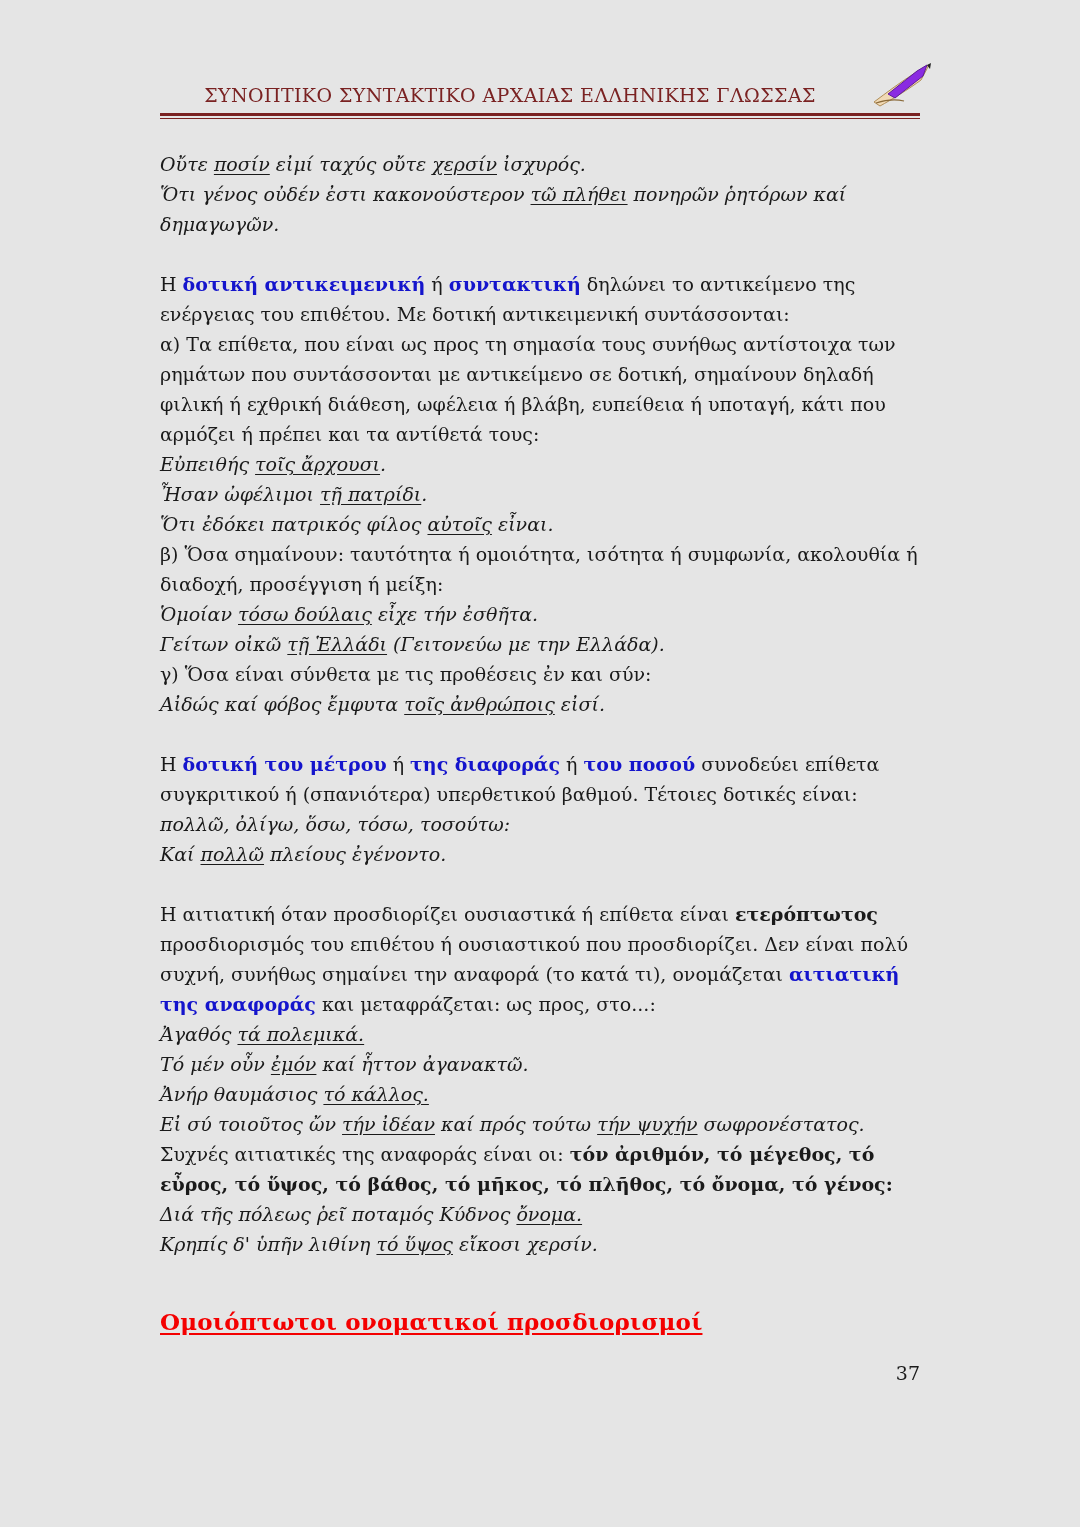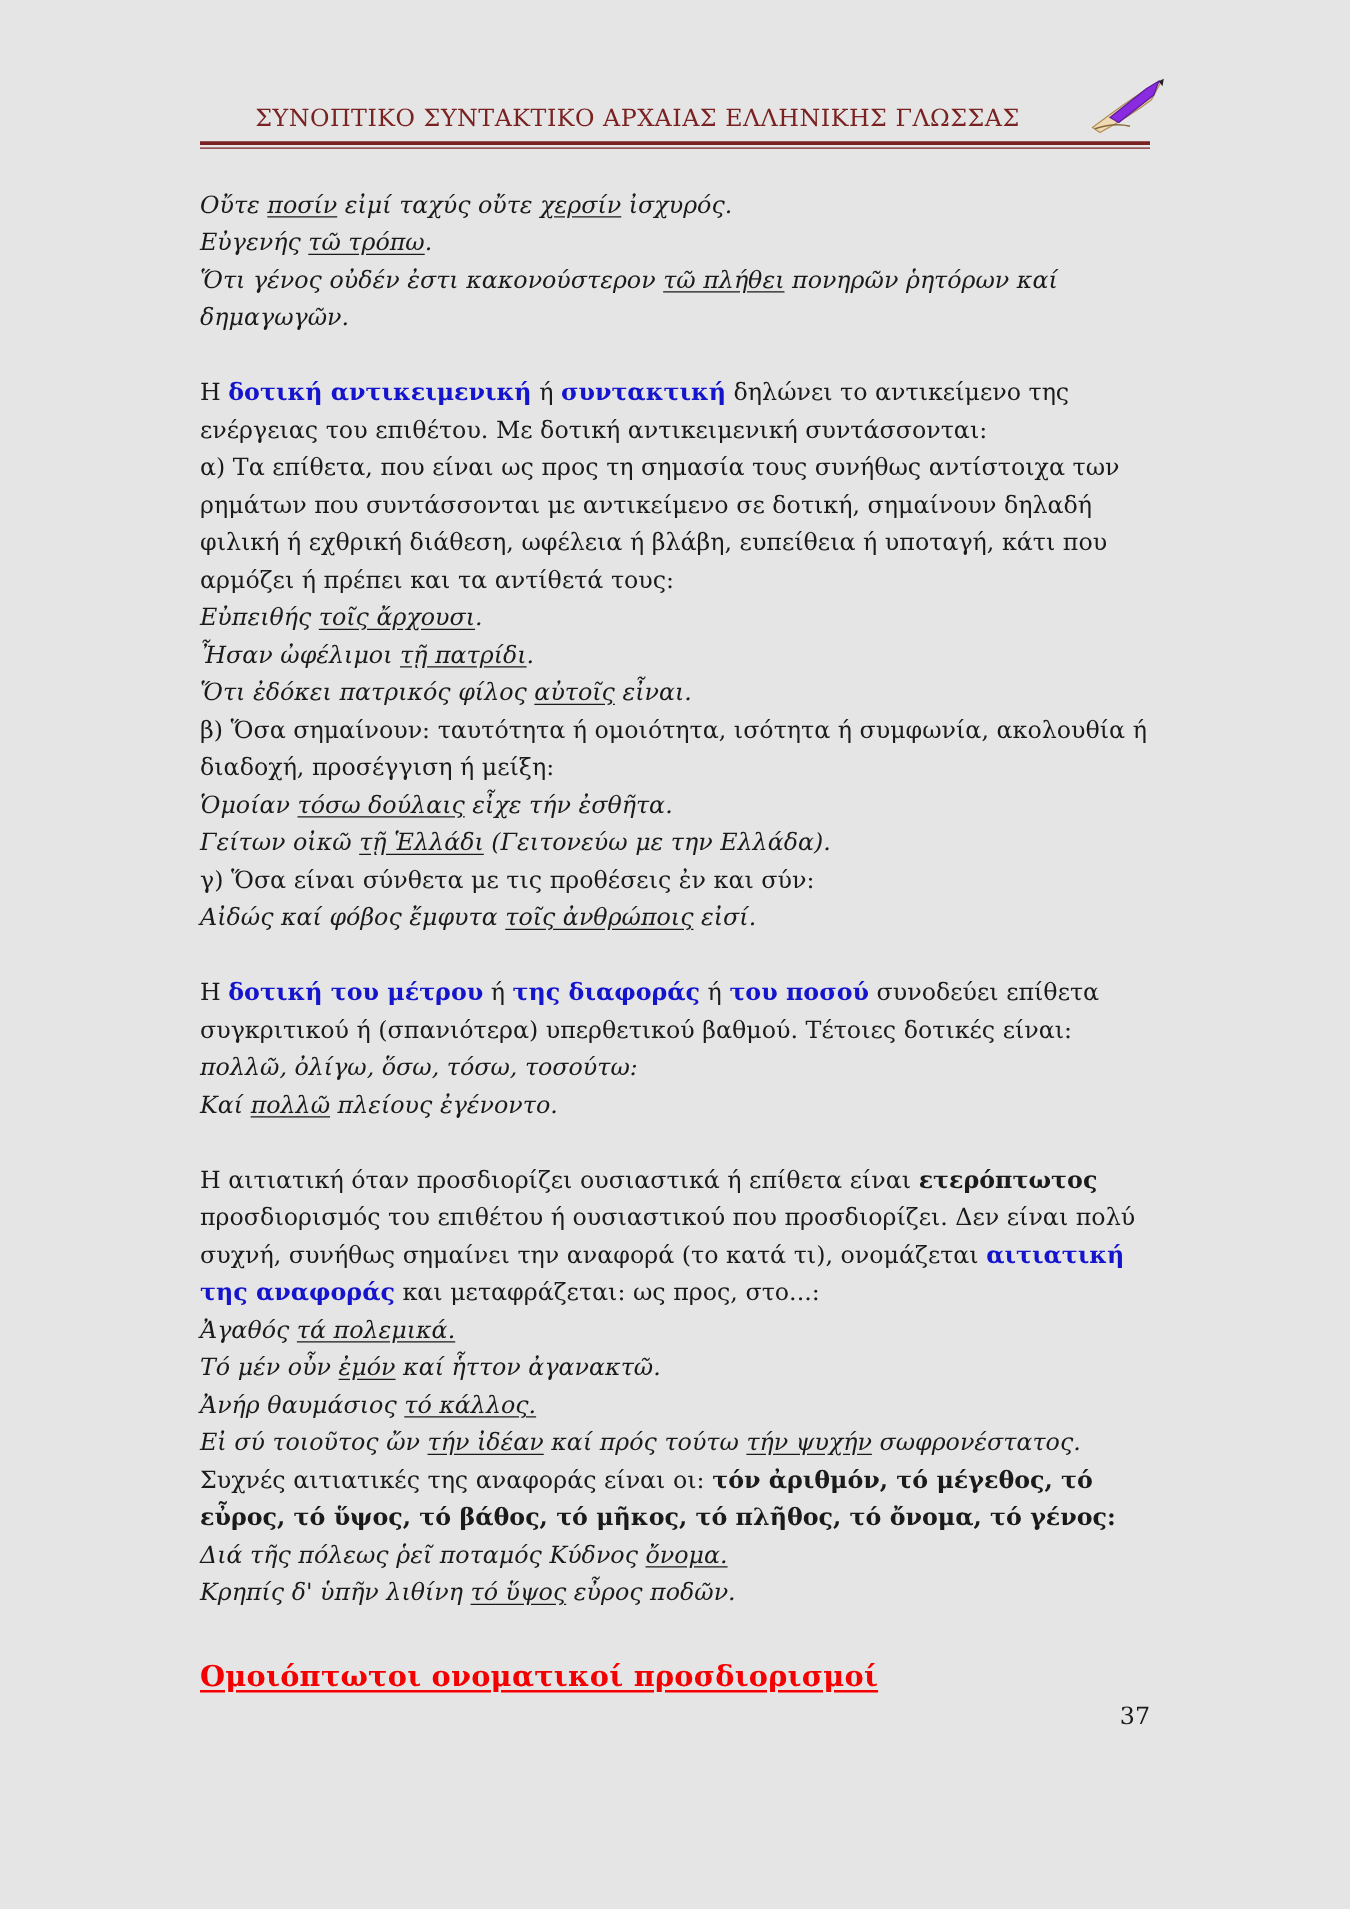--- a/index.html
+++ b/index.html
@@ -25,21 +25,21 @@
   }
   .header-rule{
     margin-top:7px;height:2px;
     border-top:3px solid var(--maroon,#7a2222);
     border-bottom:1px solid var(--maroon,#7a2222);
   }
   .pen-icon{position:absolute;right:-14px;top:-22px;}
   
   .doc p{margin:0;font-size:19px;line-height:30px;text-align:left;}
   .doc .spacer{height:30px;}
-  .doc .heading-red{margin-top:8px;}
+  .doc .heading-red{margin-top:18px;}
   .doc .heading-red span{font-size:23px;letter-spacing:.2px;}
   .b{font-weight:bold;}
   .i{font-style:italic;margin-top:20px;}
   .u{text-decoration:underline;text-underline-offset:3px;}
   .c-blue{color:var(--blue,#1414cc);}
   .c-red{color:var(--red,#f40000);}
   
   .page-number{
     position:absolute;right:160px;top:1362px;
     font-size:19px;color:#1a1a1a;
@@ -56,21 +56,20 @@
       <path d="M4 40 C16 31, 32 19, 45 11 L59 3 L51 18 C39 27, 21 38, 10 44 Z" fill="#f0d9b5" stroke="#b08d57" stroke-width="1"></path>
       <path d="M18 32 L47 9 L57 3 L53 14 L25 36 Z" fill="#8a2be2" stroke="#5c1d99" stroke-width="1"></path>
       <path d="M57 3 L61 1 L60 7 Z" fill="#222222"></path>
       <path d="M6 41 C18 37, 26 37, 34 39" fill="none" stroke="#8a6a3a" stroke-width="1.2"></path>
     </svg>
     <div class="header-rule"></div>
   </header>
 
   <main class="doc">
       <p class="ex"><span class="i">Οὔτε </span><span class="i u">ποσίν</span><span class="i"> εἰμί ταχύς οὔτε </span><span class="i u">χερσίν</span><span class="i"> ἰσχυρός.</span></p>
-      <p class="ex"><span class="i">Εὐγενής </span><span class="i u">τῶ τρόπω</span><span class="i">.</span></p>
       <p class="ex"><span class="i">Ὅτι γένος οὐδέν ἐστι κακονούστερον </span><span class="i u">τῶ πλήθει</span><span class="i"> πονηρῶν ῥητόρων καί δημαγωγῶν.</span></p>
       <p class="spacer"></p>
       <p><span>Η </span><span class="b c-blue">δοτική αντικειμενική</span><span> ή </span><span class="b c-blue">συντακτική</span><span> δηλώνει το αντικείμενο της ενέργειας του επιθέτου. Με δοτική αντικειμενική συντάσσονται:</span></p>
       <p><span>α) Τα επίθετα, που είναι ως προς τη σημασία τους συνήθως αντίστοιχα των ρημάτων που συντάσσονται με αντικείμενο σε δοτική, σημαίνουν δηλαδή φιλική ή εχθρική διάθεση, ωφέλεια ή βλάβη, ευπείθεια ή υποταγή, κάτι που αρμόζει ή πρέπει και τα αντίθετά τους:</span></p>
       <p class="ex"><span class="i">Εὐπειθής </span><span class="i u">τοῖς ἄρχουσι</span><span class="i">.</span></p>
       <p class="ex"><span class="i">Ἦσαν ὠφέλιμοι </span><span class="i u">τῇ πατρίδι</span><span class="i">.</span></p>
       <p class="ex"><span class="i">Ὅτι ἐδόκει πατρικός φίλος </span><span class="i u">αὐτοῖς</span><span class="i"> εἶναι.</span></p>
       <p><span>β) Ὅσα σημαίνουν: ταυτότητα ή ομοιότητα, ισότητα ή συμφωνία, ακολουθία ή διαδοχή, προσέγγιση ή μείξη:</span></p>
       <p class="ex"><span class="i">Ὁμοίαν </span><span class="i u">τόσω δούλαις</span><span class="i"> εἶχε τήν ἐσθῆτα.</span></p>
       <p class="ex"><span class="i">Γείτων οἰκῶ </span><span class="i u">τῇ Ἑλλάδι</span><span class="i"> (Γειτονεύω με την Ελλάδα).</span></p>
@@ -80,20 +79,20 @@
       <p><span>Η </span><span class="b c-blue">δοτική του μέτρου</span><span> ή </span><span class="b c-blue">της διαφοράς</span><span> ή </span><span class="b c-blue">του ποσού</span><span> συνοδεύει επίθετα συγκριτικού ή (σπανιότερα) υπερθετικού βαθμού. Τέτοιες δοτικές είναι: </span><span class="i">πολλῶ, ὀλίγω, ὅσω, τόσω, τοσούτω:</span></p>
       <p class="ex"><span class="i">Καί </span><span class="i u">πολλῶ</span><span class="i"> πλείους ἐγένοντο.</span></p>
       <p class="spacer"></p>
       <p><span>Η αιτιατική όταν προσδιορίζει ουσιαστικά ή επίθετα είναι </span><span class="b">ετερόπτωτος</span><span> προσδιορισμός του επιθέτου ή ουσιαστικού που προσδιορίζει. Δεν είναι πολύ συχνή, συνήθως σημαίνει την αναφορά (το κατά τι), ονομάζεται </span><span class="b c-blue">αιτιατική της αναφοράς</span><span> και μεταφράζεται: ως προς, στο...:</span></p>
       <p class="ex"><span class="i">Ἀγαθός </span><span class="i u">τά πολεμικά.</span></p>
       <p class="ex"><span class="i">Τό μέν οὖν </span><span class="i u">ἐμόν</span><span class="i"> καί ἧττον ἀγανακτῶ.</span></p>
       <p class="ex"><span class="i">Ἀνήρ θαυμάσιος </span><span class="i u">τό κάλλος.</span></p>
       <p class="ex"><span class="i">Εἰ σύ τοιοῦτος ὤν </span><span class="i u">τήν ἰδέαν</span><span class="i"> καί πρός τούτω </span><span class="i u">τήν ψυχήν</span><span class="i"> σωφρονέστατος.</span></p>
       <p><span>Συχνές αιτιατικές της αναφοράς είναι οι: </span><span class="b">τόν ἀριθμόν, τό μέγεθος, τό εὖρος, τό ὕψος, τό βάθος, τό μῆκος, τό πλῆθος, τό ὄνομα, τό γένος</span><span class="b">:</span></p>
       <p class="ex"><span class="i">Διά τῆς πόλεως ῥεῖ ποταμός Κύδνος </span><span class="i u">ὄνομα.</span></p>
-      <p class="ex"><span class="i">Κρηπίς δ' ὑπῆν λιθίνη </span><span class="i u">τό ὕψος</span><span class="i"> εὖρος ποδῶν.</span></p>
+      <p class="ex"><span class="i">Κρηπίς δ' ὑπῆν λιθίνη </span><span class="i u">τό ὕψος</span><span class="i"> εἴκοσι χερσίν.</span></p>
       <p class="spacer"></p>
       <p class="heading-red"><span class="b u c-red">Ομοιόπτωτοι ονοματικοί προσδιορισμοί</span></p>
     </main>
 
   <div class="page-number">37</div>
 
 </div>
 
 </body></html>

